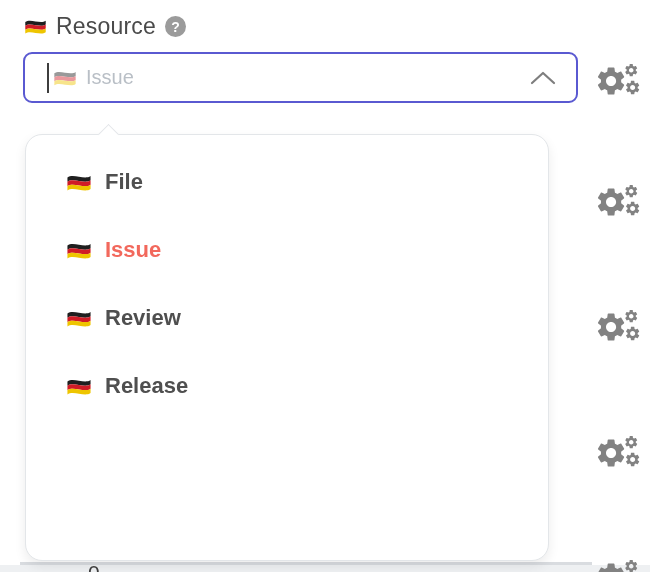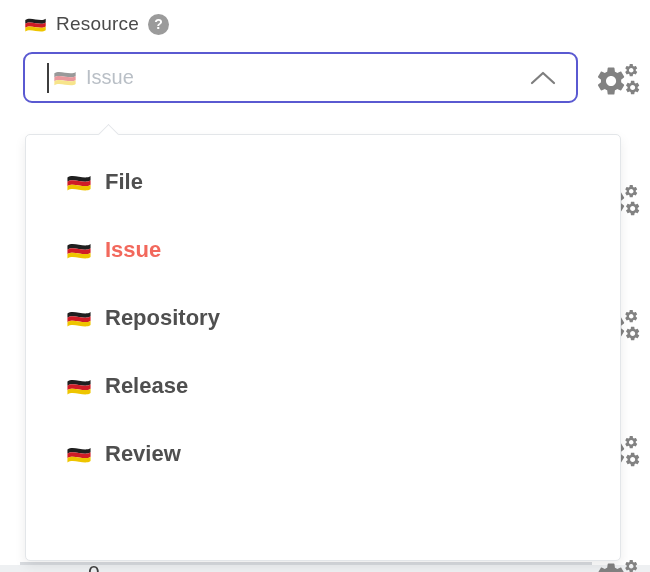--- a/index.html
+++ b/index.html
@@ -7,41 +7,41 @@
     width:650px;height:572px;position:relative;overflow:hidden;
     background:#ffffff;
     font-family:"Liberation Sans","DejaVu Sans",sans-serif;
   }
   
   .bg-divider{position:absolute;left:20px;top:562px;width:572px;height:3px;background:#d9dce0;z-index:1}
   .bg-lower{position:absolute;left:0;top:565px;width:650px;height:7px;background:#eef0f2;z-index:1}
   .bg-partial-num{position:absolute;left:88px;top:561px;z-index:2;font-size:21px;color:#3f3f3f;font-weight:400}
   
   .field-header{position:absolute;left:24px;top:13px;display:flex;align-items:center;z-index:3}
-  .field-label{font-size:19px;color:#4a4a4a;margin-left:9px;letter-spacing:.2px}
+  .field-label{font-size:23px;color:#4a4a4a;margin-left:9px;letter-spacing:.2px}
   .help-badge{width:21px;height:21px;border-radius:50%;background:#9b9b9b;margin-left:9px;
     display:flex;align-items:center;justify-content:center;cursor:pointer}
   .help-badge span{color:#ffffff;font-size:14px;font-weight:bold;line-height:1}
   
   .select-control{
     position:absolute;left:23px;top:52px;width:555px;height:51px;box-sizing:border-box;
     background:#fff;border:2px solid #5a59d1;border-radius:9px;
     display:flex;align-items:center;padding-left:22px;z-index:3;cursor:text;
   }
   .text-caret{width:2px;height:30px;background:#3d3d3d;margin-right:4px}
   .placeholder-flag{opacity:.45;margin-right:9px;display:flex}
   .placeholder-text{font-size:20px;color:#b9bfc6}
   .chevron{position:absolute;right:20px;top:50%;margin-top:-8px;cursor:pointer;display:flex}
   
   .gear-btn{position:absolute;left:597px;width:45px;height:40px;color:#828282;cursor:pointer;z-index:4}
   .gear-1{top:61px}.gear-2{top:182px}.gear-3{top:307px}.gear-4{top:433px}.gear-5{top:557px}
   
   .dropdown-panel{
-    position:absolute;left:25px;top:134px;width:596px;height:427px;box-sizing:border-box;
-    background:#fff;border:1px solid #e3e6e9;border-radius:5px;
+    position:absolute;left:25px;top:134px;width:524px;height:427px;box-sizing:border-box;
+    background:#fff;border:1px solid #e3e6e9;border-radius:17px;
     box-shadow:0 5px 12px rgba(0,0,0,.08);z-index:5;
   }
   .panel-arrow{
     position:absolute;top:-8px;left:75px;width:14px;height:14px;background:#fff;
     border-left:1px solid #e3e6e9;border-top:1px solid #e3e6e9;transform:rotate(45deg);
   }
   .option-list{padding-top:13px}
   .option-item{
     height:68px;display:flex;align-items:center;padding-left:40px;gap:13px;
     font-size:22px;font-weight:600;color:#4f4f4f;cursor:pointer;
@@ -143,32 +143,24 @@
           </svg>
       </span>
       <span>Issue</span>
     </div>
     <div class="option-item">
       <span class="flag">
         <svg width="26" height="19" viewBox="0 0 36 26">
             <use href="#flag-de"></use>
           </svg>
       </span>
-      <span>Repository</span>
+      <span>Review</span>
     </div>
     <div class="option-item">
       <span class="flag">
         <svg width="26" height="19" viewBox="0 0 36 26">
             <use href="#flag-de"></use>
           </svg>
       </span>
       <span>Release</span>
     </div>
-    <div class="option-item">
-      <span class="flag">
-        <svg width="26" height="19" viewBox="0 0 36 26">
-            <use href="#flag-de"></use>
-          </svg>
-      </span>
-      <span>Review</span>
-    </div>
   </div>
 </div>
 
 </body></html>

